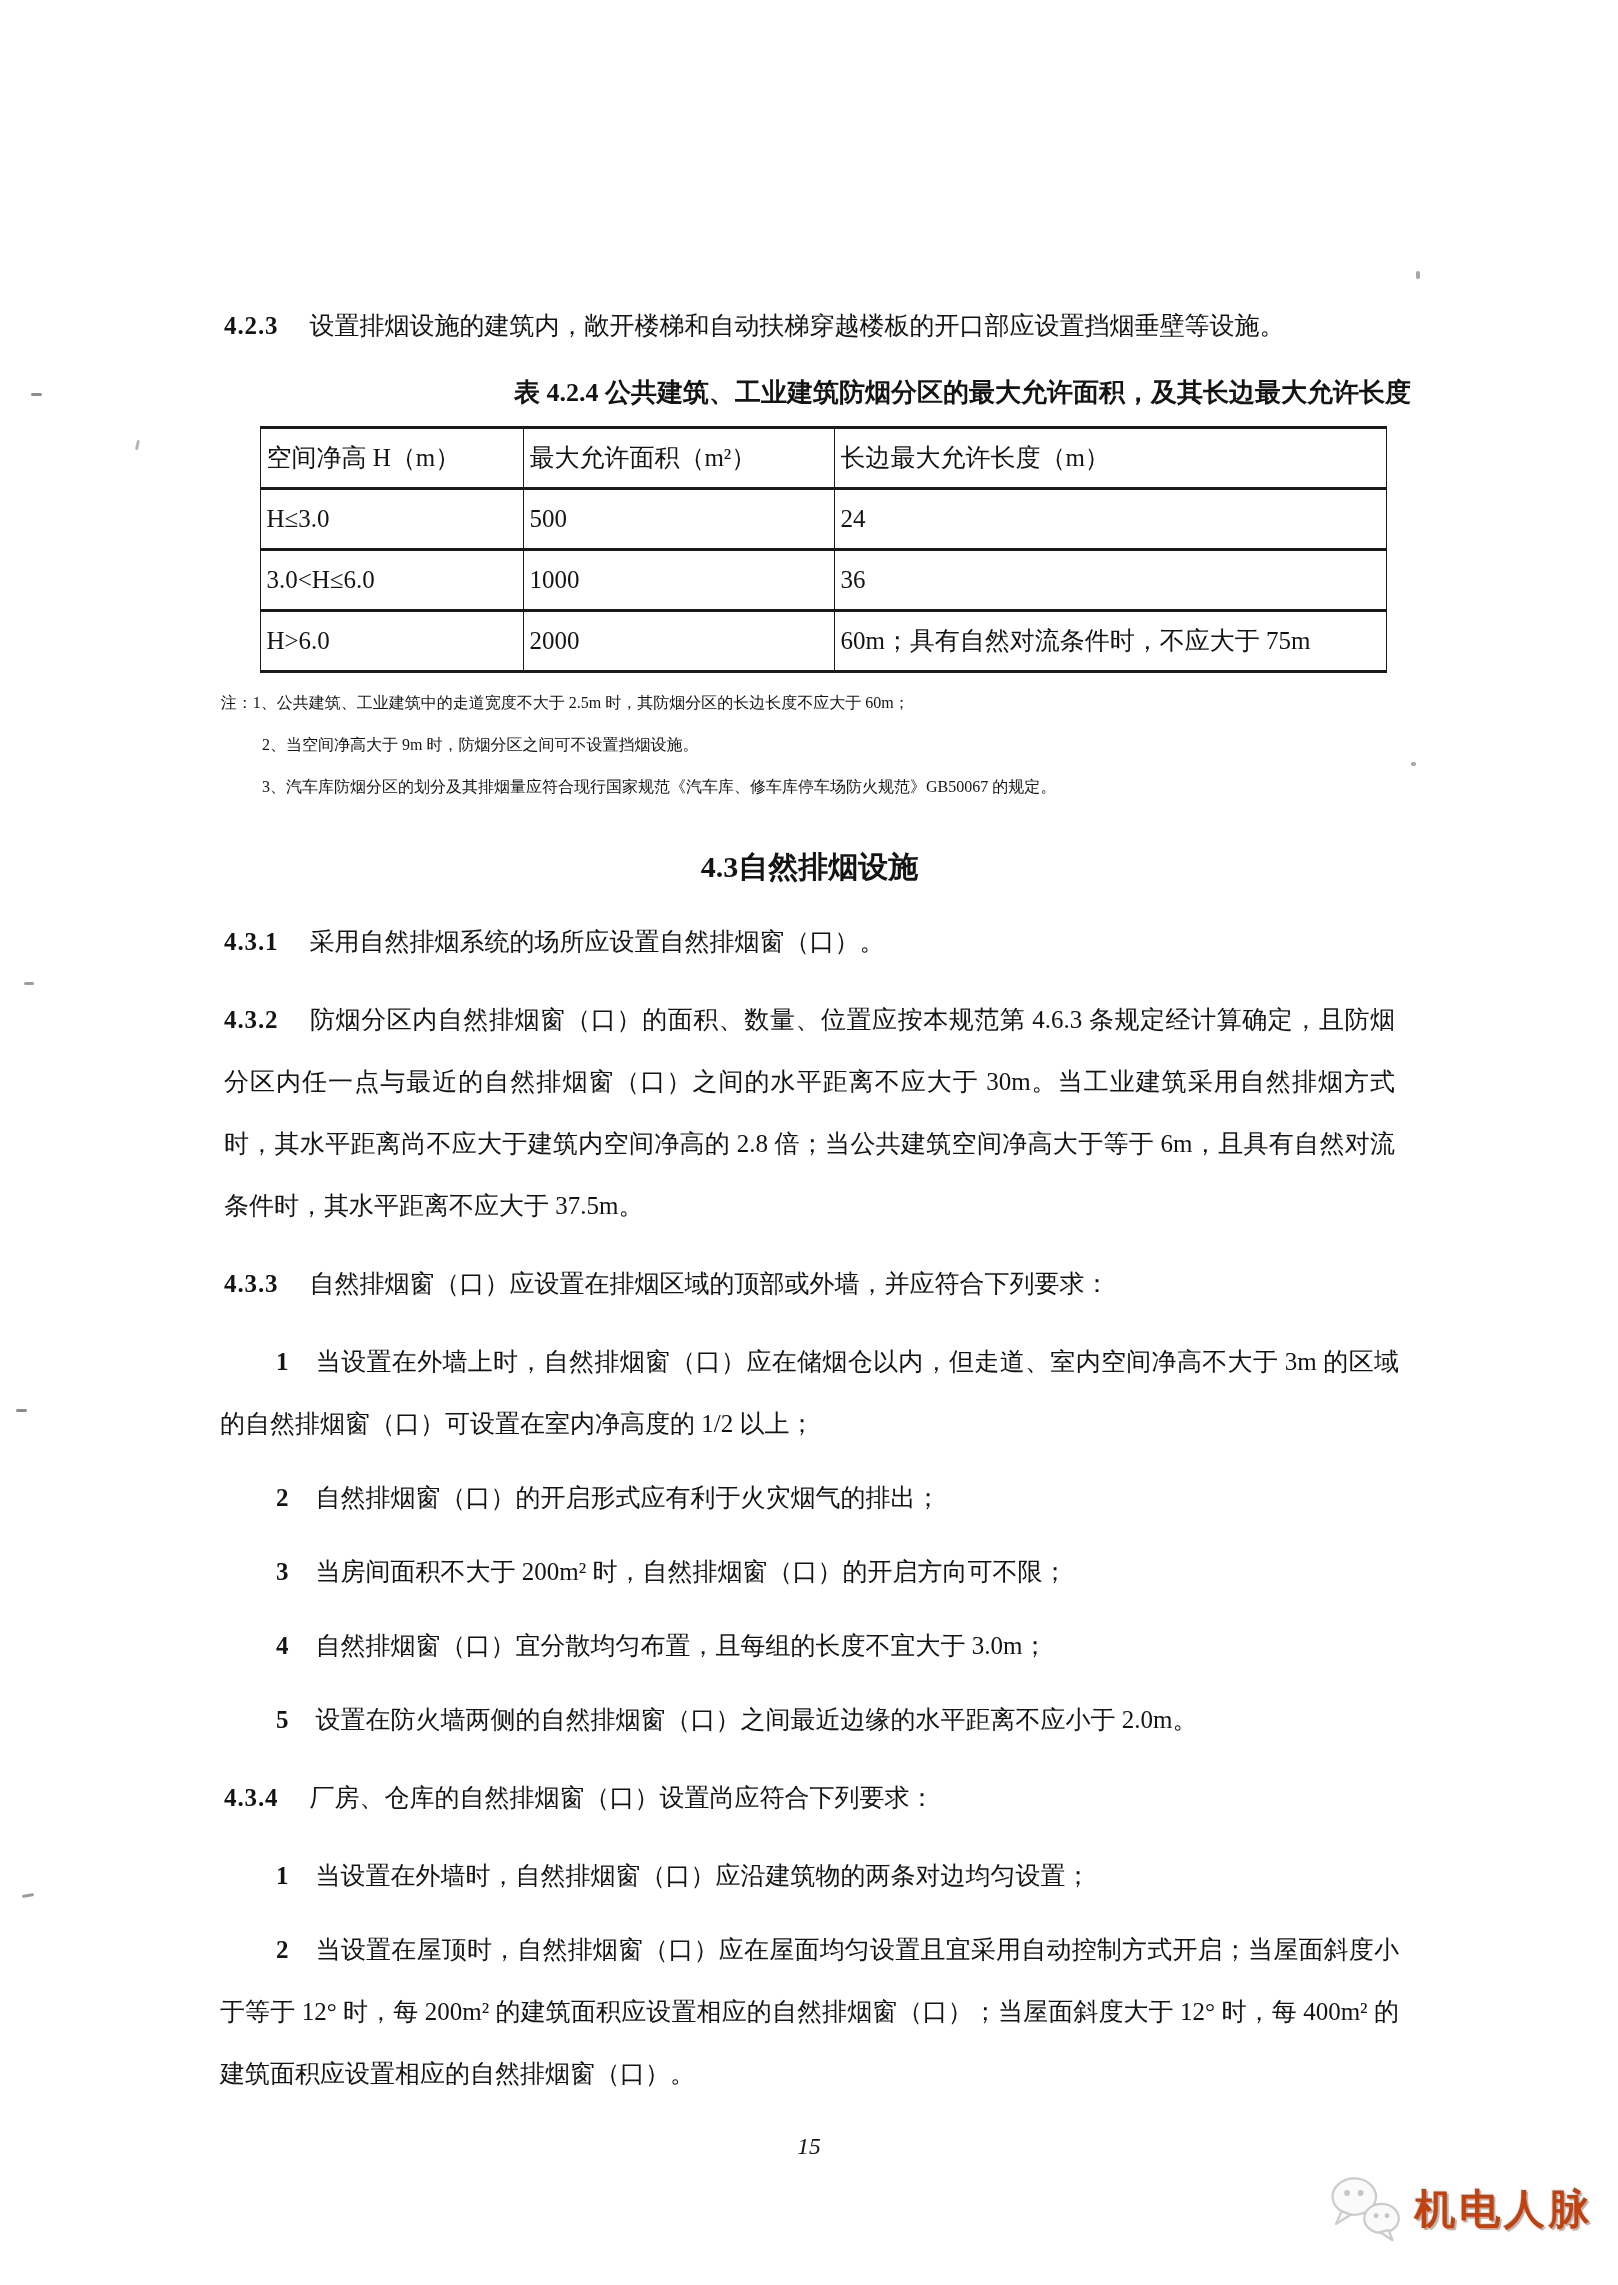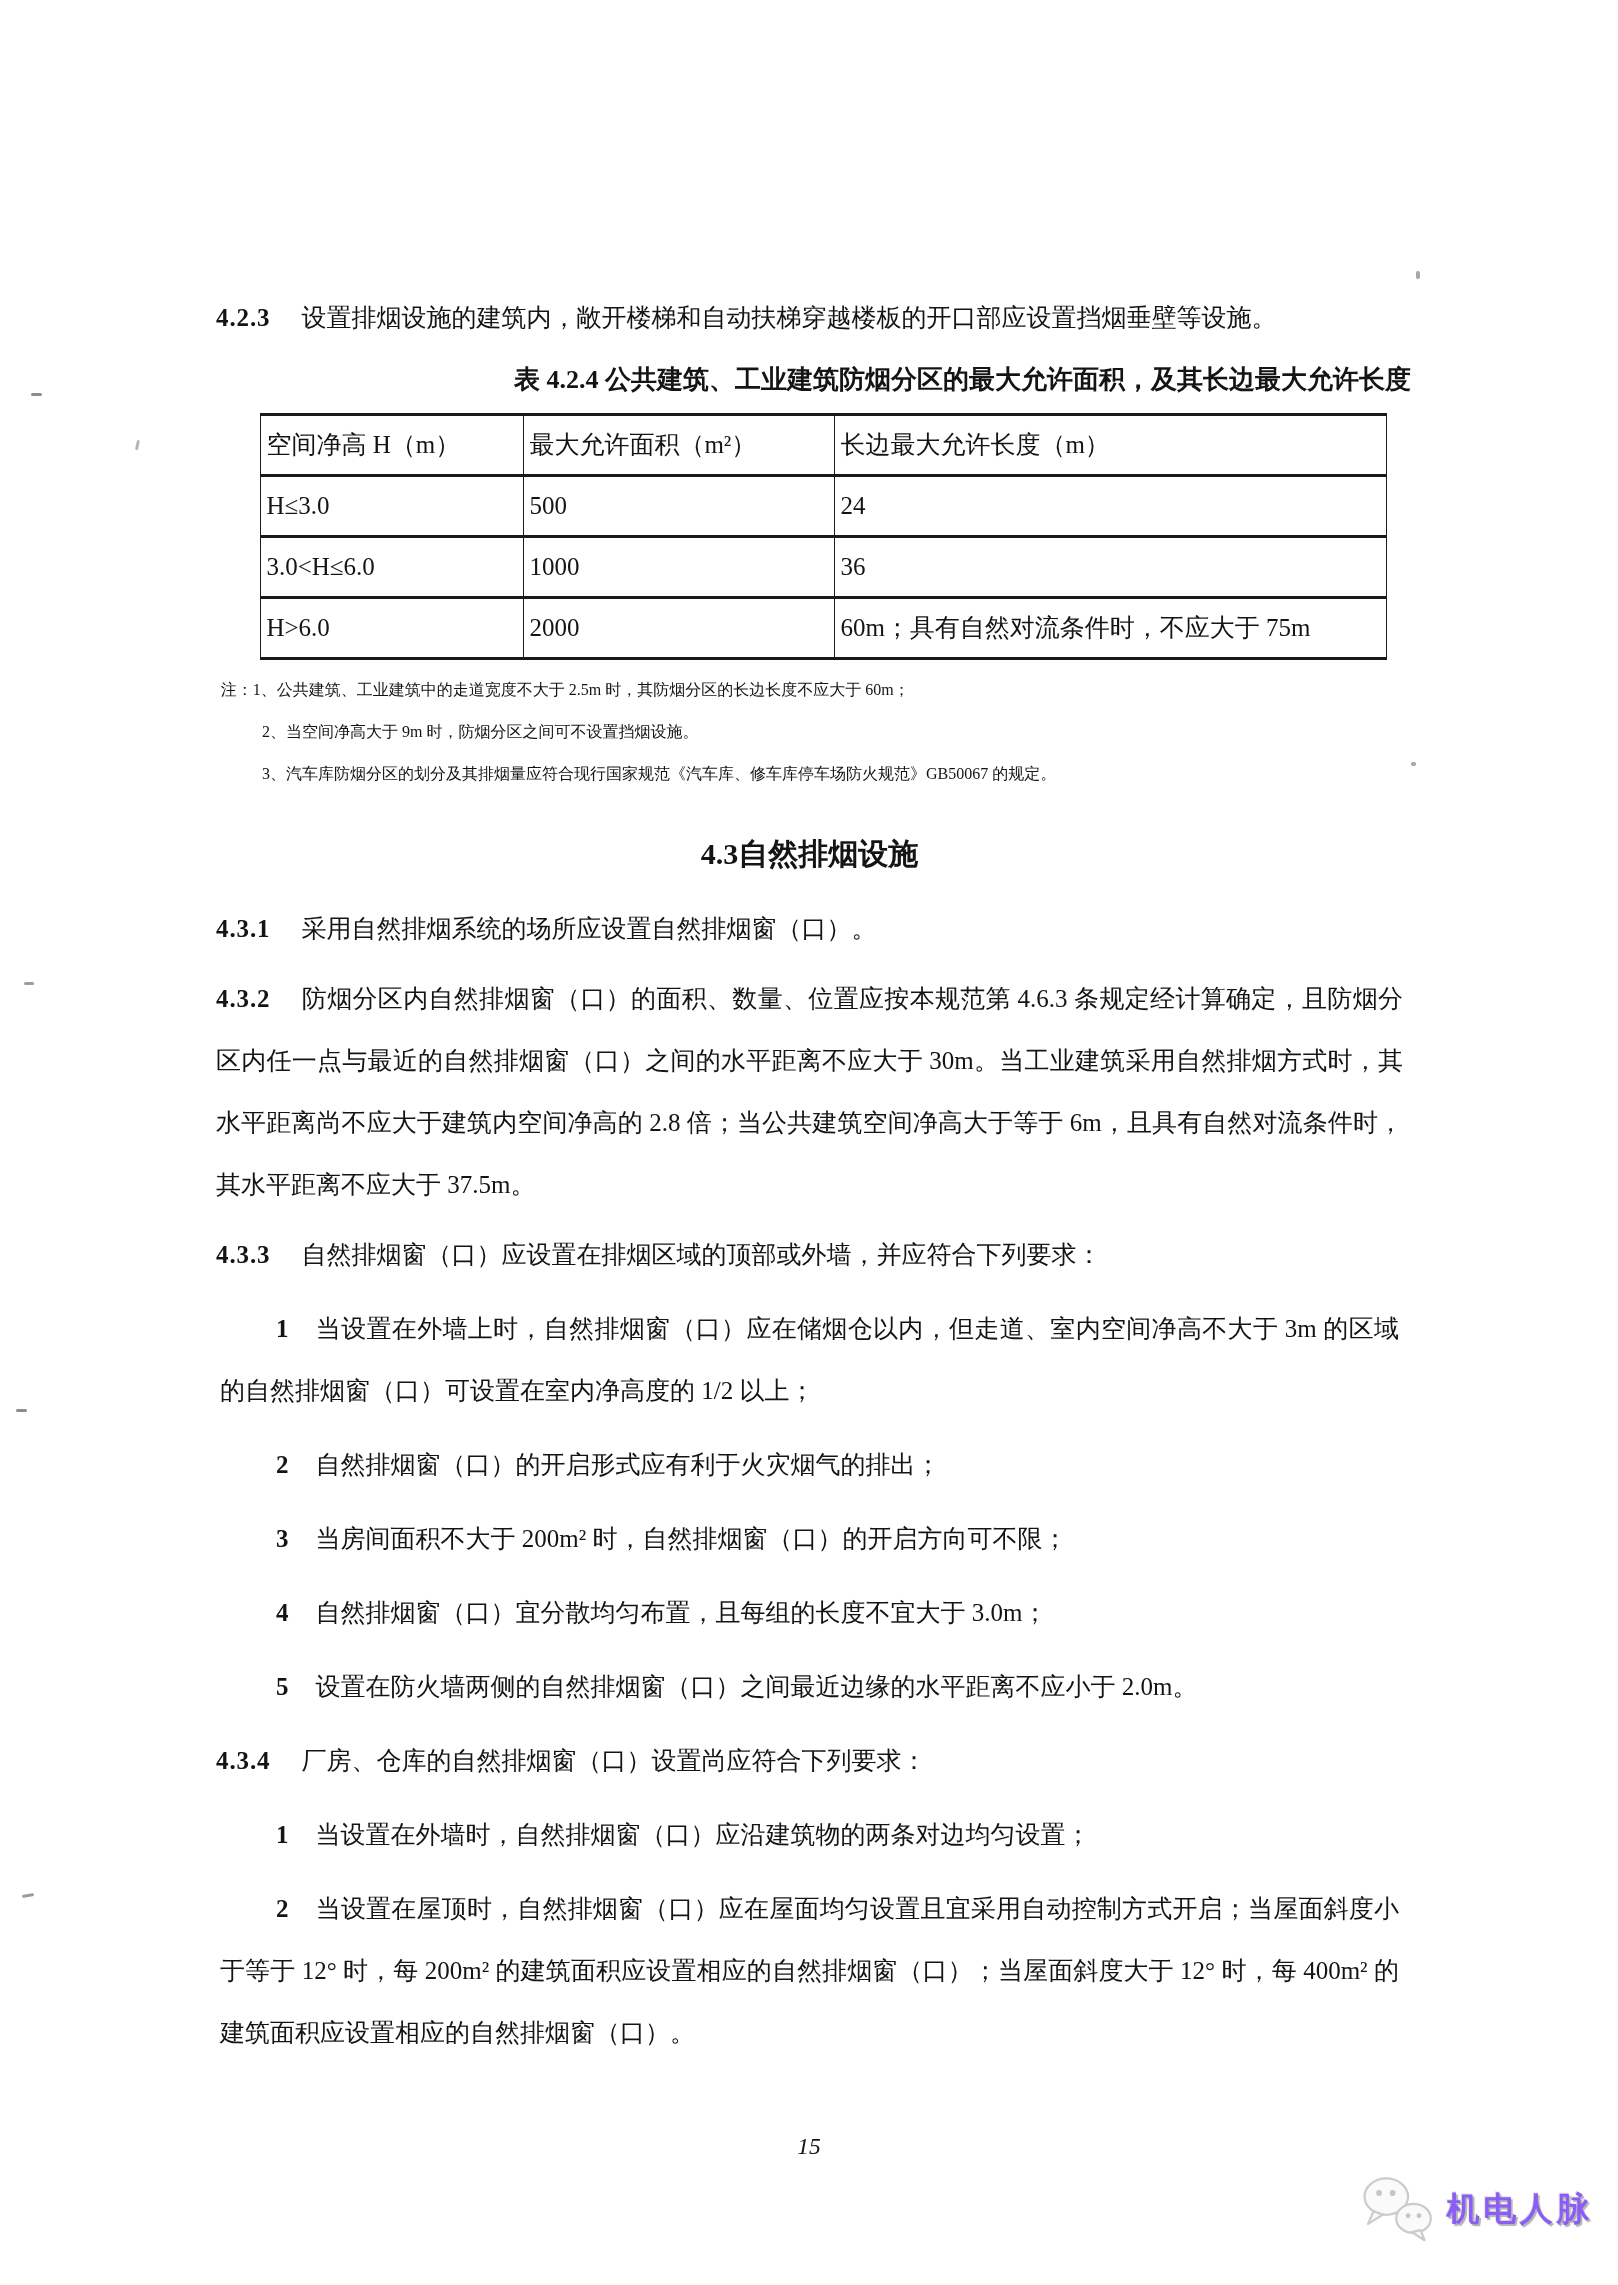--- a/index.html
+++ b/index.html
@@ -15,21 +15,21 @@
   .content {
     position: absolute;
     left: 208px;
     top: 279px;
     width: 1203px;
   }
   .clause {
     font-size: 25px;
     line-height: 62px;
     text-align: justify;
-    margin: 8px;
+    margin: 16px;
   }
   .clause .num {
     font-weight: bold;
     margin-right: 31px;
     letter-spacing: 0.9px;
   }
   .sub {
     font-size: 25px;
     line-height: 62px;
     text-align: justify;
@@ -92,23 +92,23 @@
   }
   .watermark {
     position: absolute;
     right: 25px;
     top: 2173px;
     display: flex;
     align-items: center;
     gap: 7.2px;
   }
   .watermark .wm-text {
-    font-size: 33px;
-    font-weight: bold;
-    color: #8b5cf6;
+    font-size: 41px;
+    font-weight: bold;
+    color: #c2410c;
     text-shadow: 1.8px 1.8px 0.9px #b3b3b3, -0.9px -0.9px 0 #e2e2e2;
     letter-spacing: 3.6px;
     white-space: nowrap;
   }
   .artifact { position: absolute; background:#8d8d8d; border-radius:1.8px; }
   .a1 { left:31px;  top:393px;  width:11px; height:2.7px; }
   .a2 { left:136px; top:440px;  width:2.7px;  height:10px; background:#b5b5b5; transform:rotate(12deg); }
   .a3 { left:23.5px;  top:982px; width:10px; height:2.7px; background:#9c9c9c; }
   .a4 { left:16.3px;  top:1409px; width:11px; height:2.7px; }
   .a5 { left:22px;  top:1894px; width:11.8px; height:2.7px; transform:rotate(-10deg); background:#9c9c9c; }

